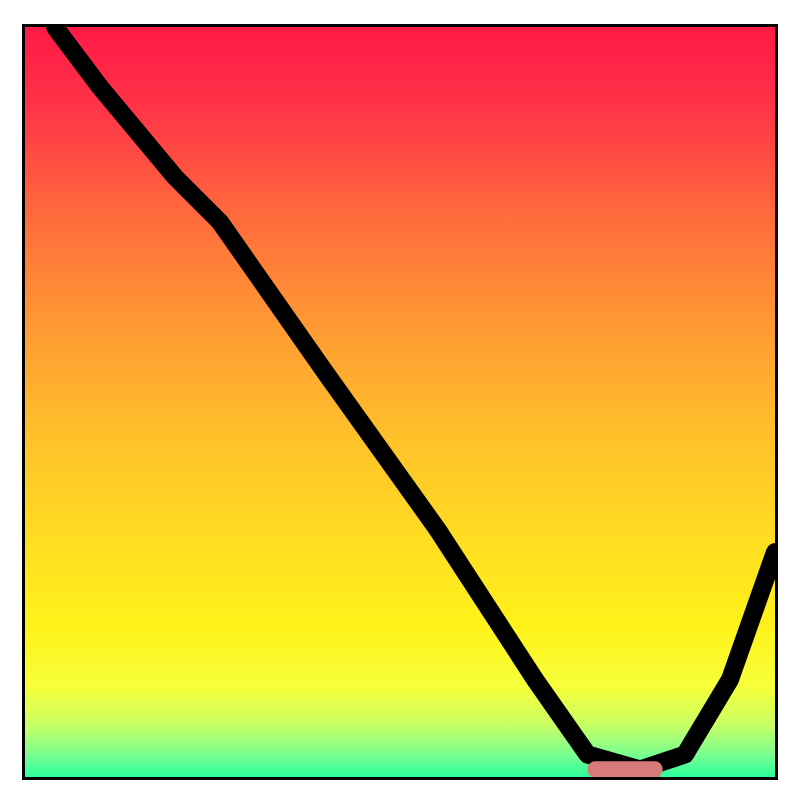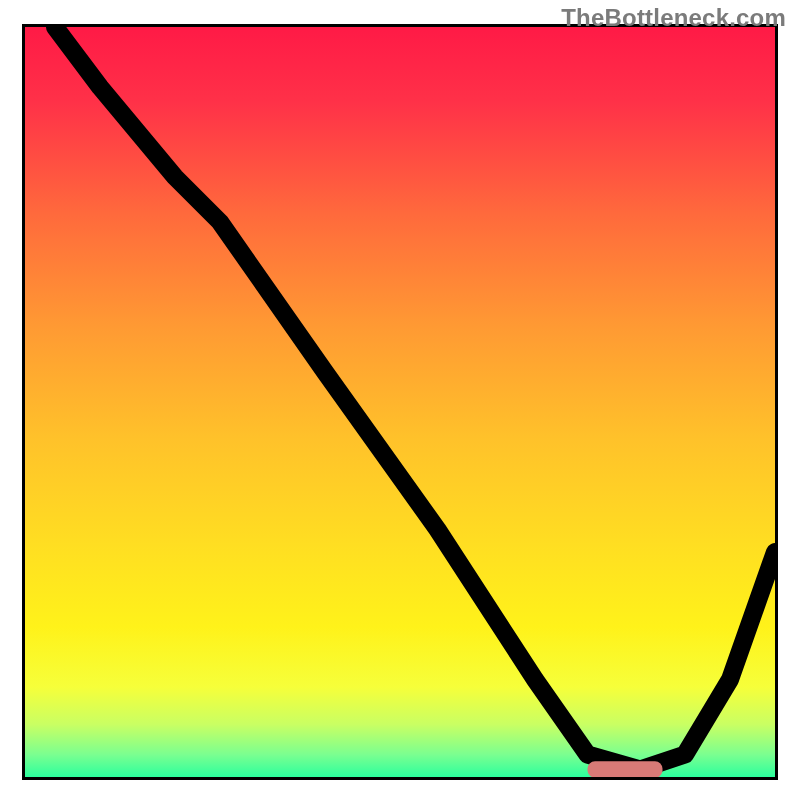--- a/index.html
+++ b/index.html
@@ -54,21 +54,20 @@
   }
   .marker {
     fill: #d87a77;
     stroke: none;
   }
 </style>
 </head>
 <body>
 
 <div class="frame">
-  <div class="watermark">TheBottleneck.com</div>
 
   <div class="plot">
     <svg viewBox="0 0 100 100" preserveAspectRatio="none">
       <defs>
         <linearGradient id="bg-grad" x1="0" y1="0" x2="0" y2="1">
 
         <stop offset="0.0%" stop-color="#ff1a46"></stop>
             <stop offset="10.0%" stop-color="#ff3148"></stop>
             <stop offset="25.0%" stop-color="#ff6a3c"></stop>
             <stop offset="40.0%" stop-color="#ff9a33"></stop>

